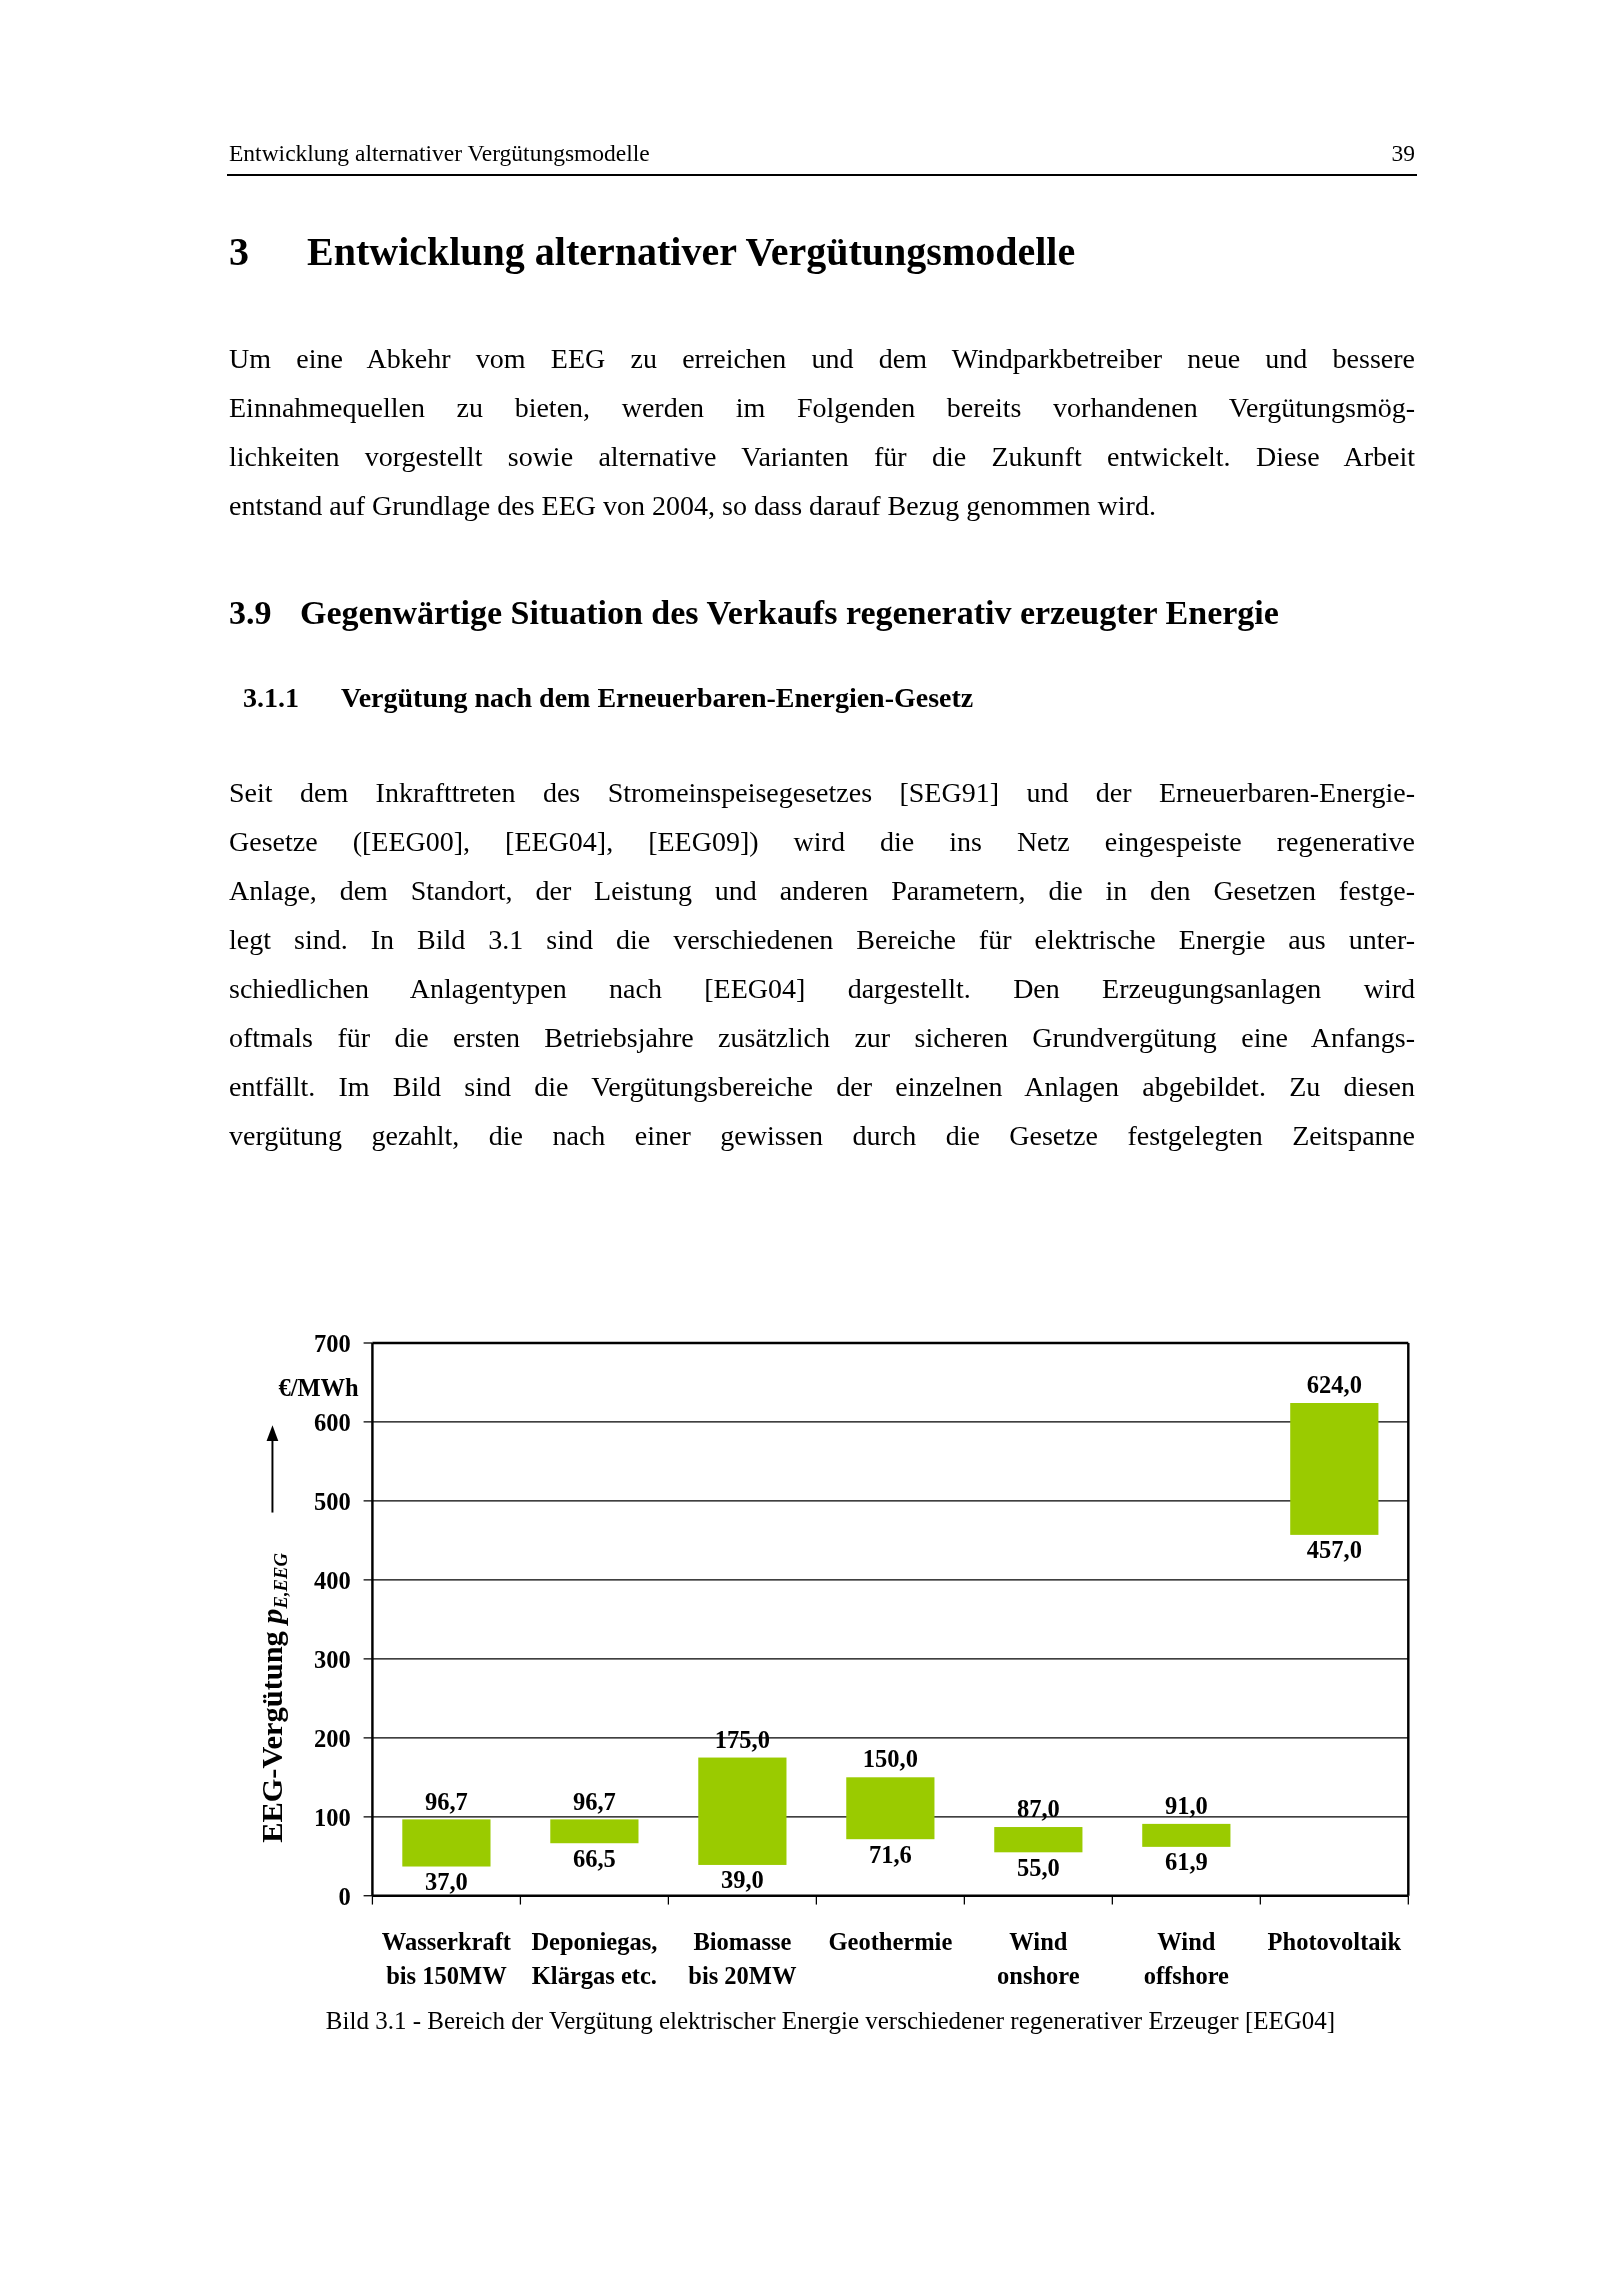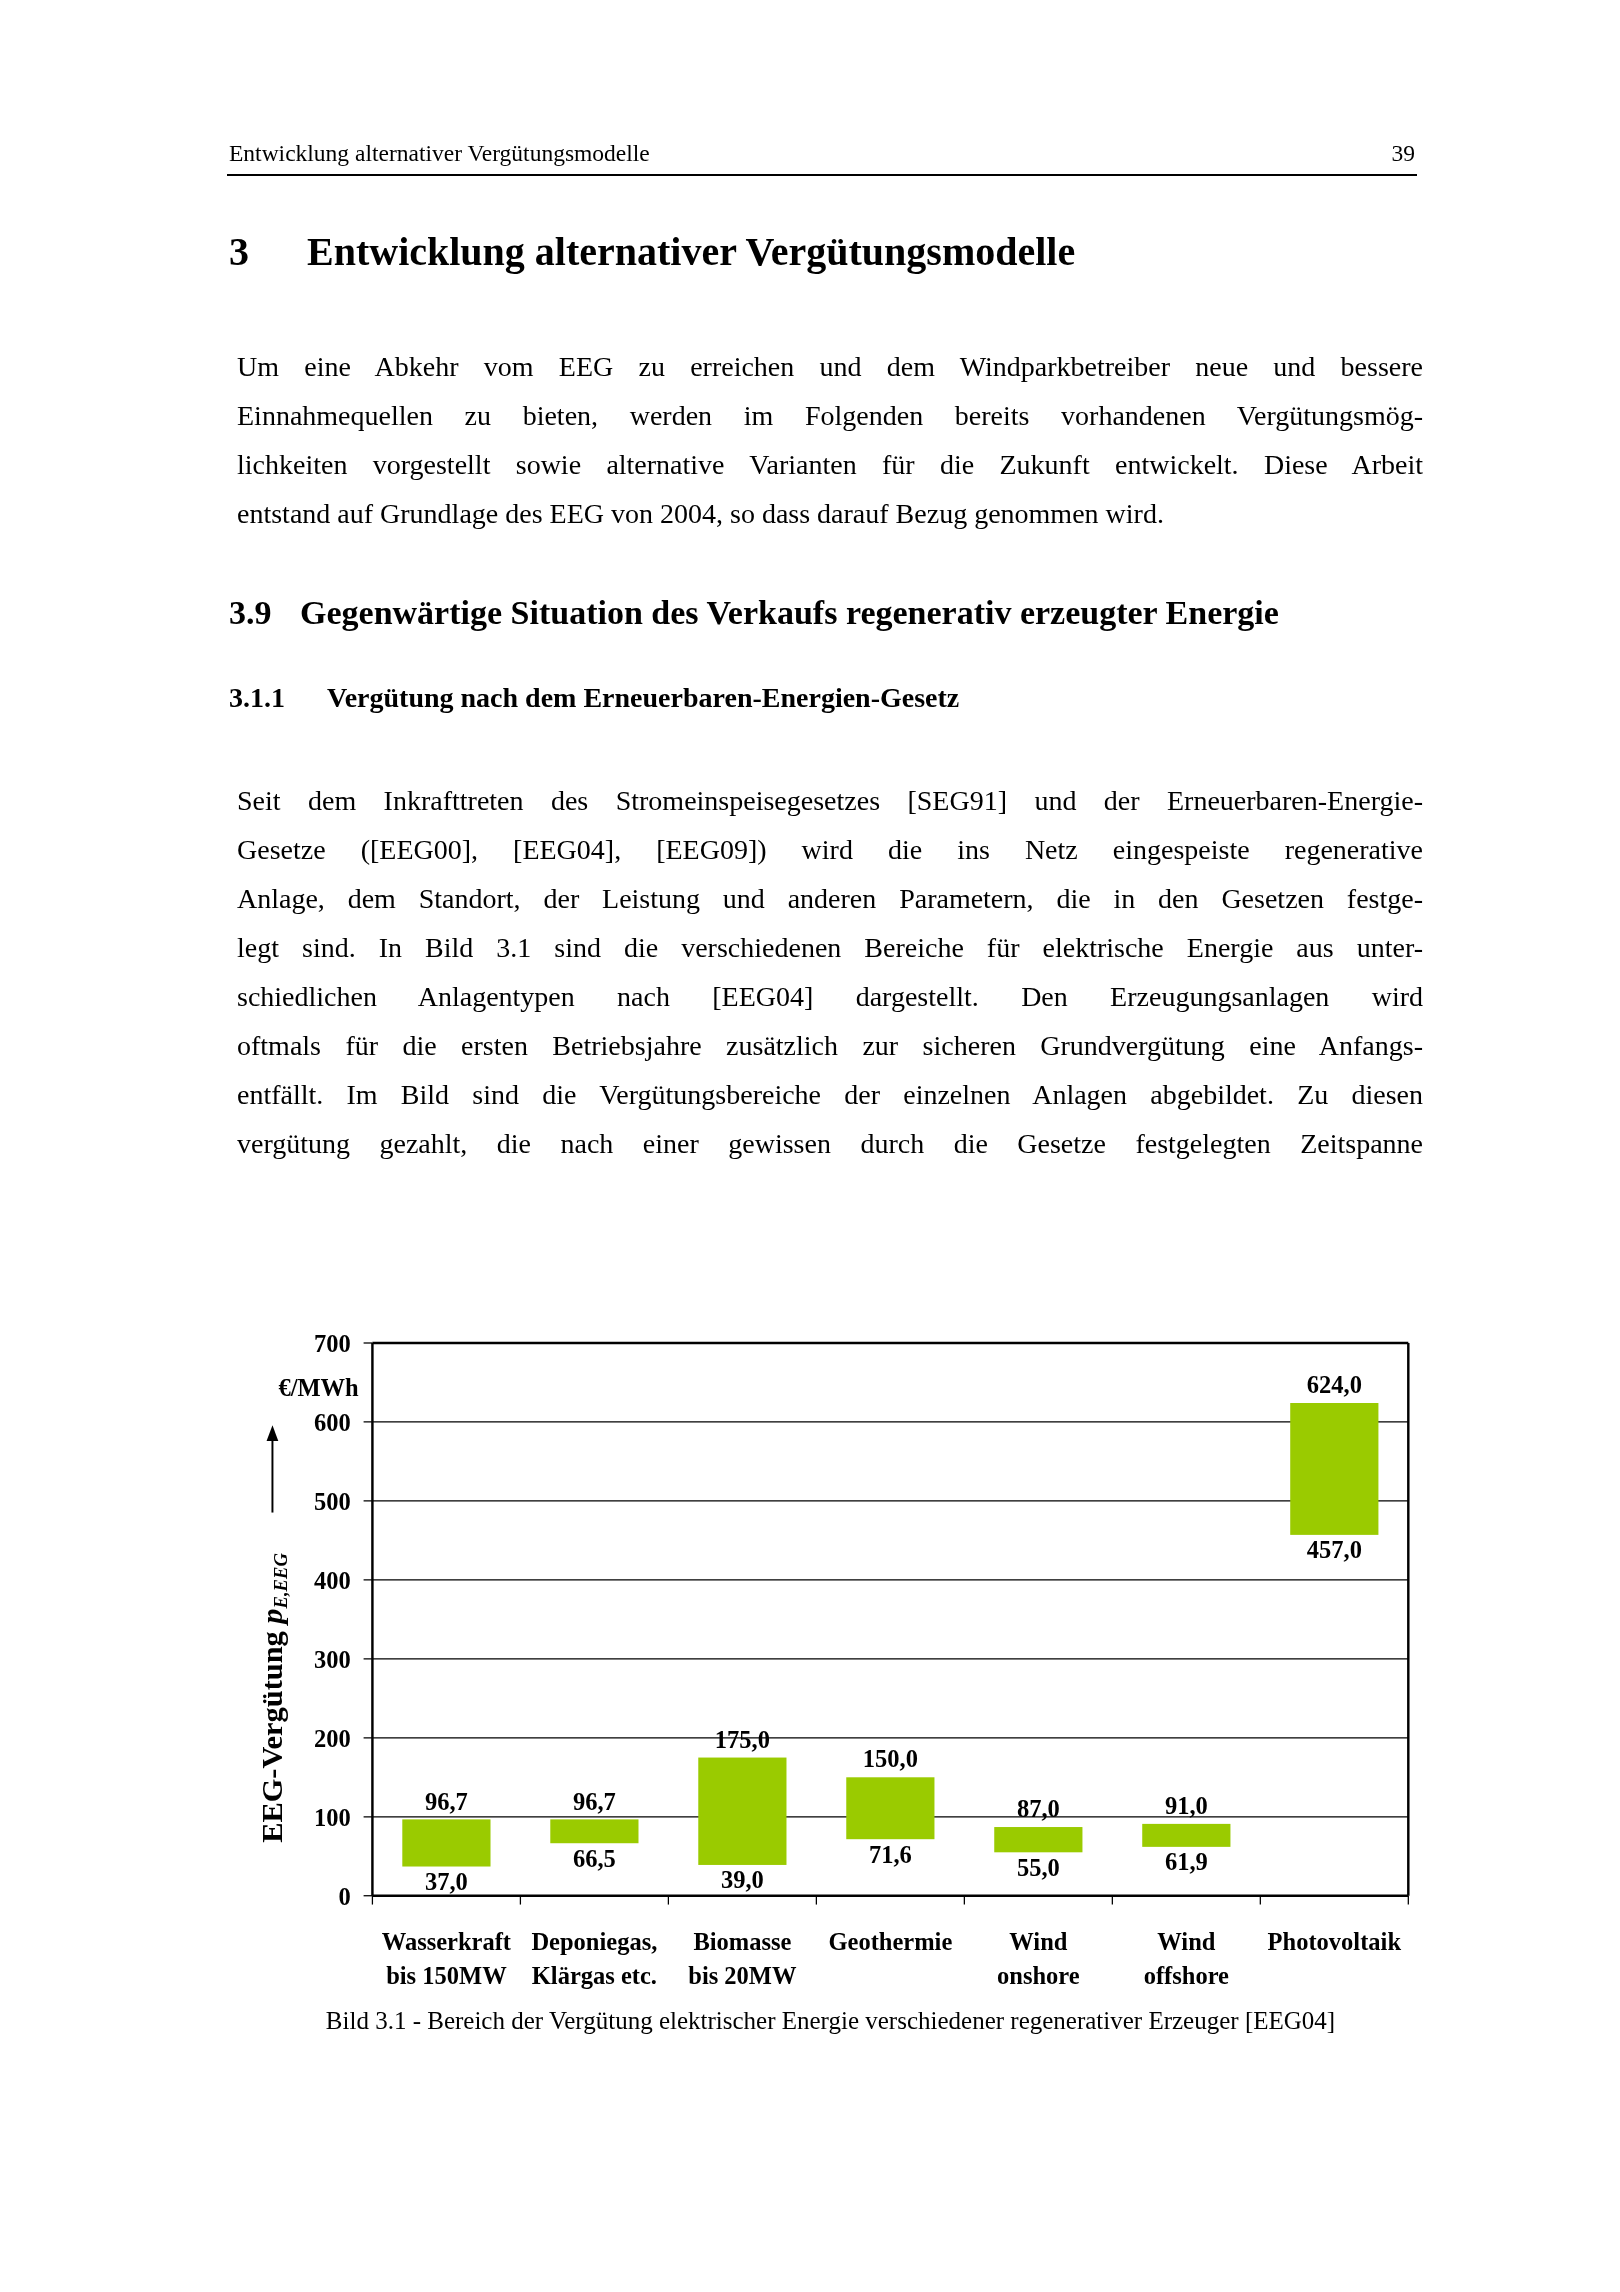--- a/index.html
+++ b/index.html
@@ -3,27 +3,27 @@
 <meta charset="utf-8">
 <style>
   html, body { margin: 0; padding: 0; background: #ffffff; }
   body { width: 1620px; height: 2293px; position: relative; overflow: hidden;
          font-family: "Liberation Serif", serif; color: #000; }
   .running-header { position: absolute; left: 229px; top: 139px; width: 1186px;
          display: flex; justify-content: space-between; font-size: 23.5px; line-height: 29px; }
   .header-rule { position: absolute; left: 227px; top: 174px; width: 1190px; height: 2px; background: #000; }
   .chapter-title { position: absolute; left: 229px; top: 227px; font-size: 40px; font-weight: bold; line-height: 49px; white-space: nowrap; }
   .chapter-title .num { display: inline-block; width: 78px; }
-  .para { position: absolute; left: 229px; width: 1186px; font-size: 28px; line-height: 49px; text-align: justify; margin: 8px; hyphens: manual; }
+  .para { position: absolute; left: 229px; width: 1186px; font-size: 28px; line-height: 49px; text-align: justify; margin: 0; hyphens: manual; }
   .para .line { display: block; text-align: justify; text-align-last: justify; white-space: nowrap; }
   .para .line.last { text-align-last: left; }
   .section-title { position: absolute; left: 229px; top: 591px; font-size: 34px; font-weight: bold; line-height: 43px; white-space: nowrap; }
   .section-title .num { display: inline-block; width: 71px; }
   .subsection-title { position: absolute; left: 229px; top: 680px; font-size: 28px; font-weight: bold; line-height: 35px; white-space: nowrap; }
-  .subsection-title .num { display: inline-block; width: 98px; }
+  .subsection-title .num { display: inline-block; width: 98px; margin-left: 14px; }
   .figure { position: absolute; left: 0; top: 0; width: 1620px; height: 2293px; pointer-events: none; }
   .figure svg { position: absolute; left: 0; top: 0; }
   .caption { position: absolute; left: 272px; top: 2005px; width: 1117px; text-align: center; font-size: 25px; line-height: 31px; white-space: nowrap; }
   svg text { font-family: "Liberation Serif", serif; }
 </style>
 </head>
 <body>
 
 <div class="running-header">
   <span>Entwicklung alternativer Vergütungsmodelle</span>

